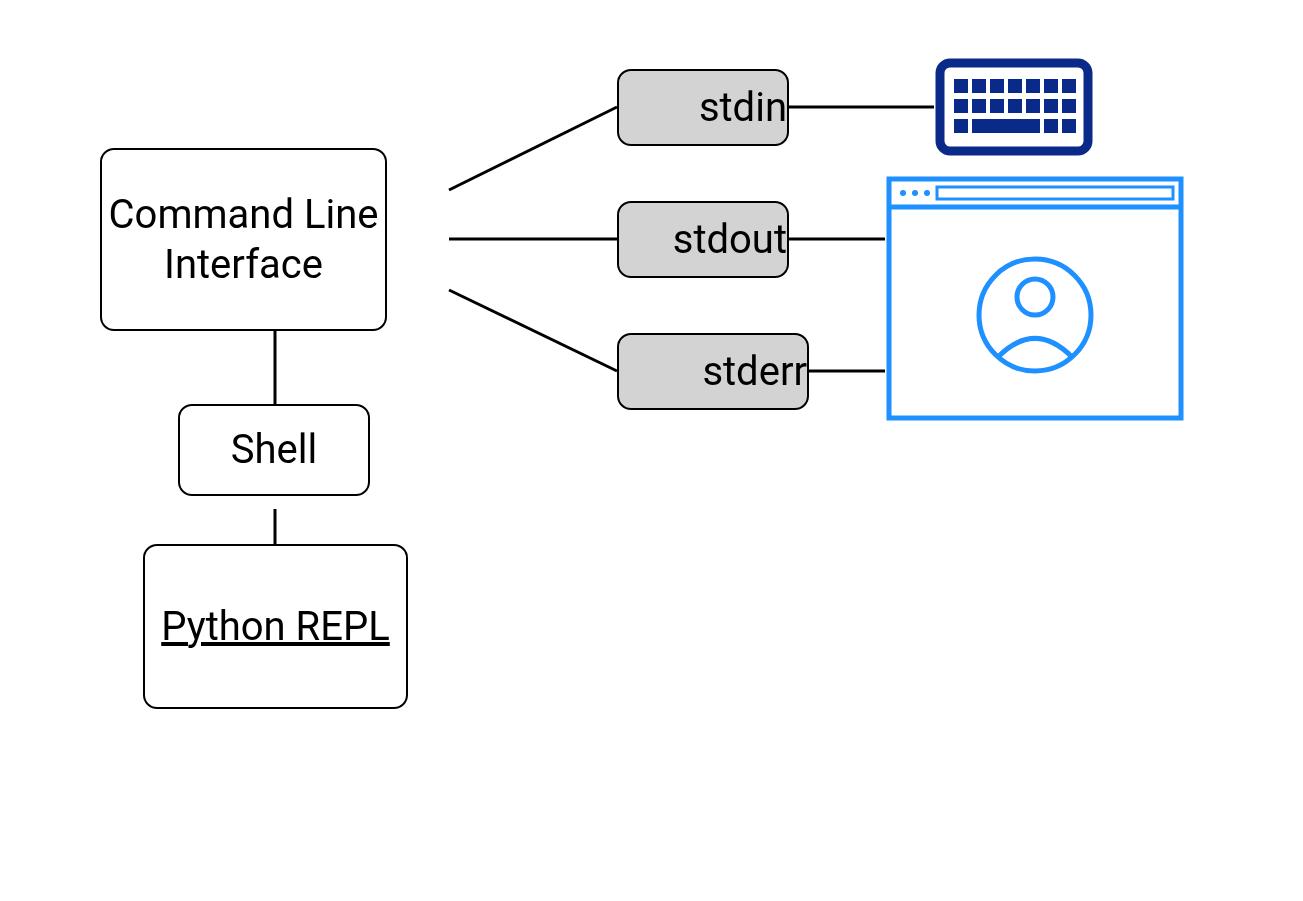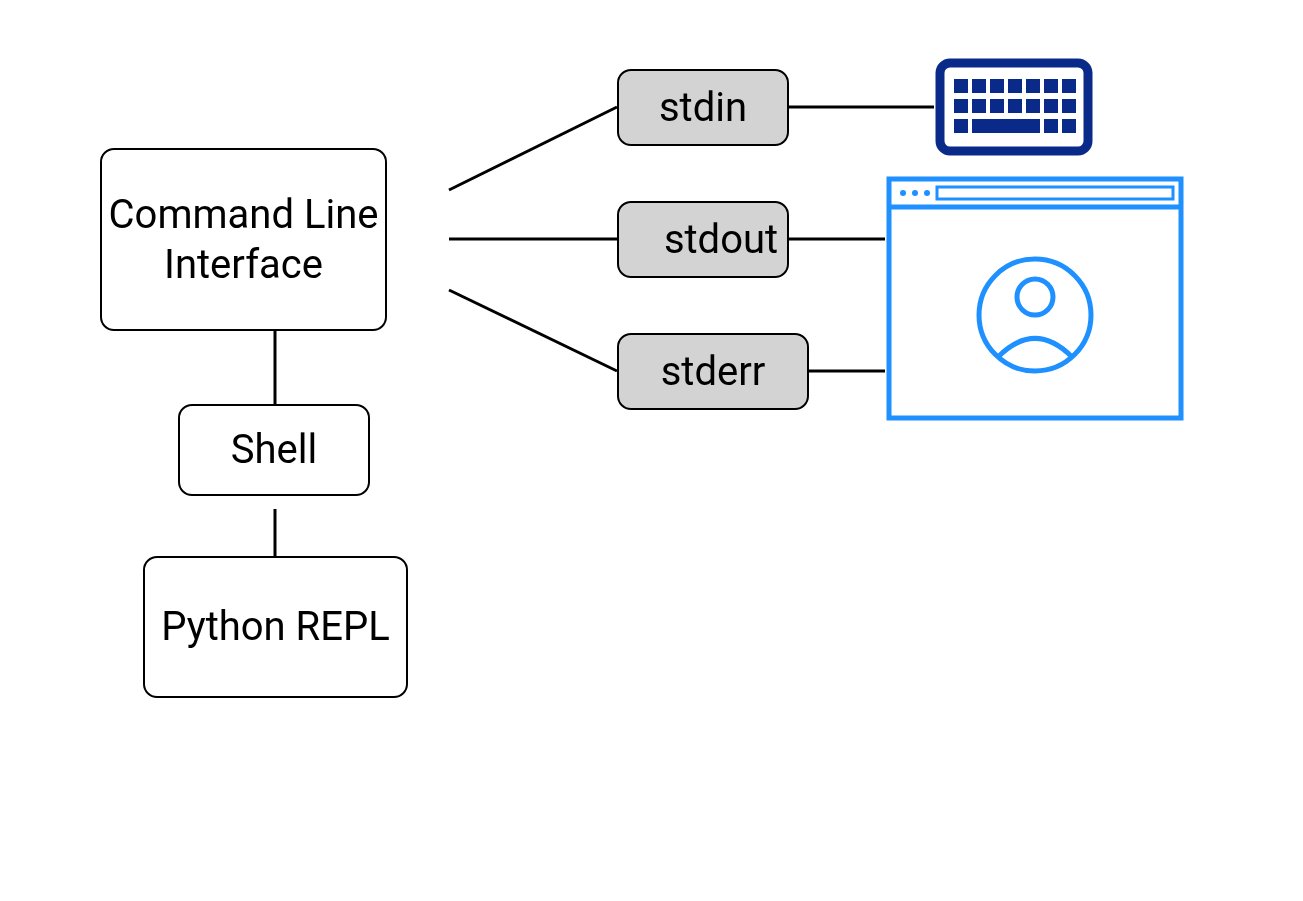--- a/index.html
+++ b/index.html
@@ -29,20 +29,21 @@
       align-items: center;
       justify-content: center;
       text-align: center;
       font-size: 40px;
       color: #000;
       background: #fff;
       line-height: 1.25;
     }
     .node.gray {
       background: #d3d3d3;
+      justify-content: flex-end;
     }
     .icon-holder {
       position: absolute;
     }
     svg.connectors {
       position: absolute;
       top: 0;
       left: 0;
       width: 1303px;
       height: 901px;
@@ -74,21 +75,21 @@
   </svg>
 
   <div class="node" style="left:100px; top:148px; width:287px; height:183px;">
     <span>Command Line Interface</span>
   </div>
 
   <div class="node" style="left:178px; top:404px; width:192px; height:92px;">
     <span>Shell</span>
   </div>
 
-  <div class="node" style="left:143px; top:556px; width:265px; height:142px;">
+  <div class="node" style="left:143px; top:544px; width:265px; height:165px;text-decoration:underline;">
     <span>Python REPL</span>
   </div>
 
   <div class="node gray" style="left:617px; top:69px; width:172px; height:77px;">
     <span>stdin</span>
   </div>
 
   <div class="node gray" style="left:617px; top:201px; width:172px; height:77px;padding-left:36px;">
     <span>stdout</span>
   </div>

